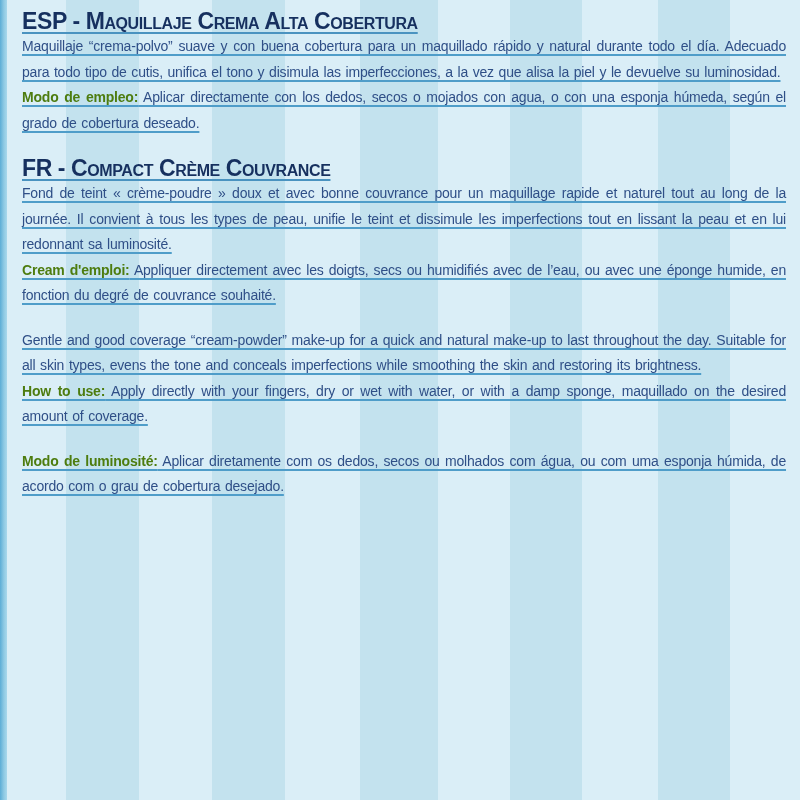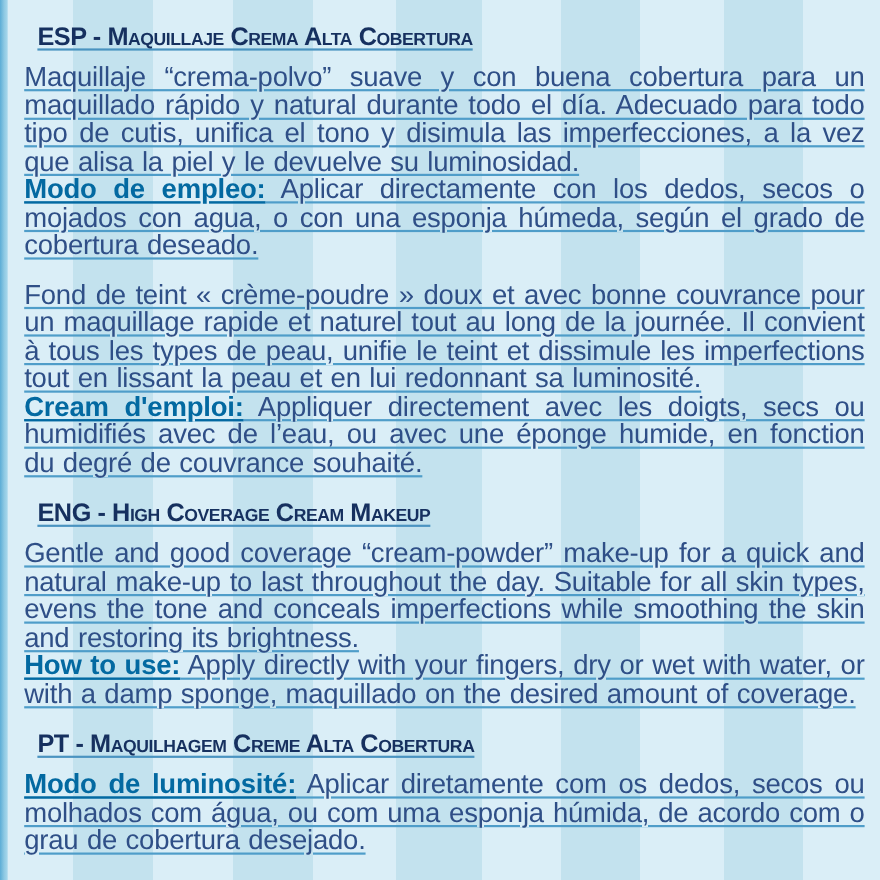--- a/index.html
+++ b/index.html
@@ -34,75 +34,73 @@
   .label-content {
     position: absolute;
     top: 8px;
     left: 22px;
     right: 14px;
   }
   .lang-section + .lang-section {
     margin-top: 19px;
   }
   h2.section-heading {
-    margin: 12px;
+    margin: 0;
     font-family: "Liberation Sans", sans-serif;
     font-variant: small-caps;
     font-weight: bold;
     font-size: 23px;
     line-height: 26px;
     letter-spacing: -0.4px;
     color: #16305f;
     text-decoration: underline;
     text-decoration-color: #4a93c0;
     text-decoration-thickness: 2px;
     text-underline-offset: 3px;
   }
   p.section-body, p.section-usage {
     margin: 0;
-    font-size: 25px;
+    font-size: 14px;
     line-height: 25.5px;
     letter-spacing: -0.2px;
     word-spacing: 1px;
     color: #2f4f87;
     text-align: justify;
     text-align-last: left;
     text-decoration: underline;
     text-decoration-color: #4f9dc9;
     text-decoration-thickness: 2px;
     text-underline-offset: 3px;
   }
   p.section-usage strong {
-    color: #0369a1;
+    color: #4d7c0f;
     font-weight: bold;
-    text-decoration: underline;
   }
 </style>
 </head>
 <body>
 
 <div class="edge-bar"></div>
 
 <div class="label-content">
 
   <section class="lang-section">
     <h2 class="section-heading">ESP - Maquillaje Crema Alta Cobertura</h2>
     <p class="section-body">Maquillaje “crema-polvo” suave y con buena cobertura para un maquillado rápido y natural durante todo el día. Adecuado para todo tipo de cutis, unifica el tono y disimula las imperfecciones, a la vez que alisa la piel y le devuelve su luminosidad.</p>
     <p class="section-usage"><strong>Modo de empleo:</strong><span> Aplicar directamente con los dedos, secos o mojados con agua, o con una esponja húmeda, según el grado de cobertura deseado.</span></p>
   </section>
 
   <section class="lang-section">
+    <h2 class="section-heading">FR - Compact Crème Couvrance</h2>
     <p class="section-body">Fond de teint « crème-poudre » doux et avec bonne couvrance pour un maquillage rapide et naturel tout au long de la journée. Il convient à tous les types de peau, unifie le teint et dissimule les imperfections tout en lissant la peau et en lui redonnant sa luminosité.</p>
     <p class="section-usage"><strong>Cream d'emploi:</strong><span> Appliquer directement avec les doigts, secs ou humidifiés avec de l’eau, ou avec une éponge humide, en fonction du degré de couvrance souhaité.</span></p>
   </section>
 
   <section class="lang-section">
-    <h2 class="section-heading">ENG - High Coverage Cream Makeup</h2>
     <p class="section-body">Gentle and good coverage “cream-powder” make-up for a quick and natural make-up to last throughout the day. Suitable for all skin types, evens the tone and conceals imperfections while smoothing the skin and restoring its brightness.</p>
     <p class="section-usage"><strong>How to use:</strong><span> Apply directly with your fingers, dry or wet with water, or with a damp sponge, maquillado on the desired amount of coverage.</span></p>
   </section>
 
   <section class="lang-section">
-    <h2 class="section-heading">PT - Maquilhagem Creme Alta Cobertura</h2>
     <p class="section-usage"><strong>Modo de luminosité:</strong><span> Aplicar diretamente com os dedos, secos ou molhados com água, ou com uma esponja húmida, de acordo com o grau de cobertura desejado.</span></p>
   </section>
 
 </div>
 
 </body></html>

